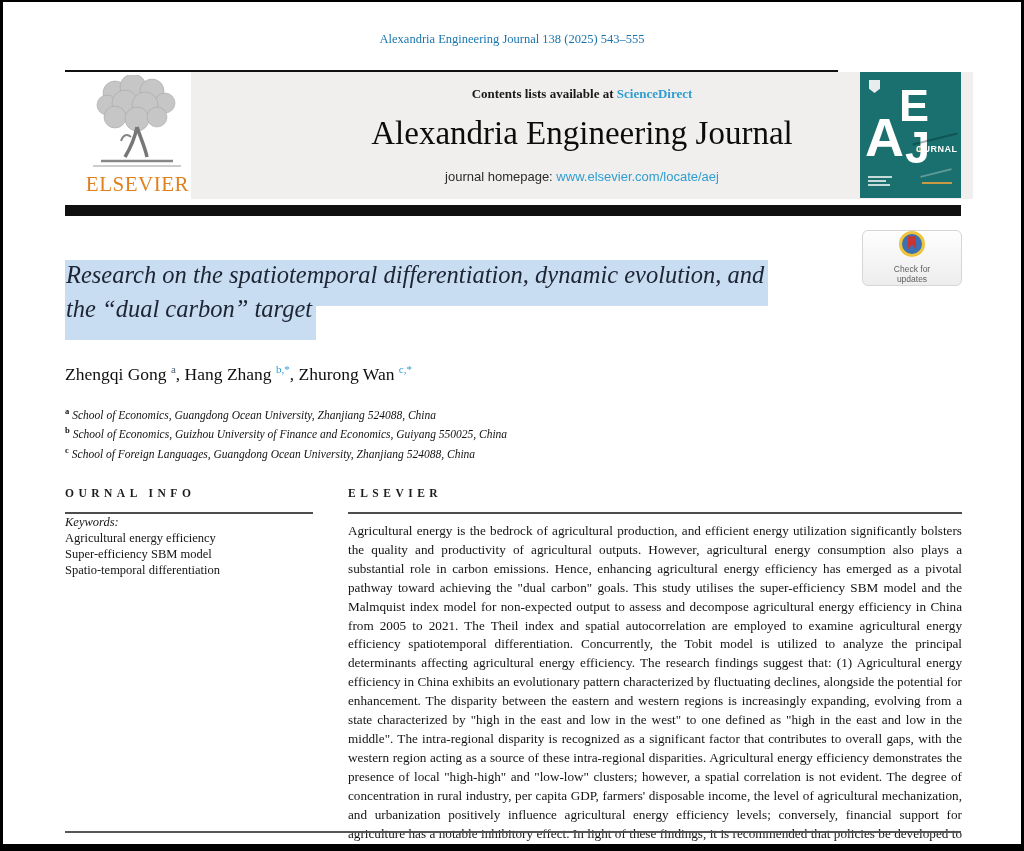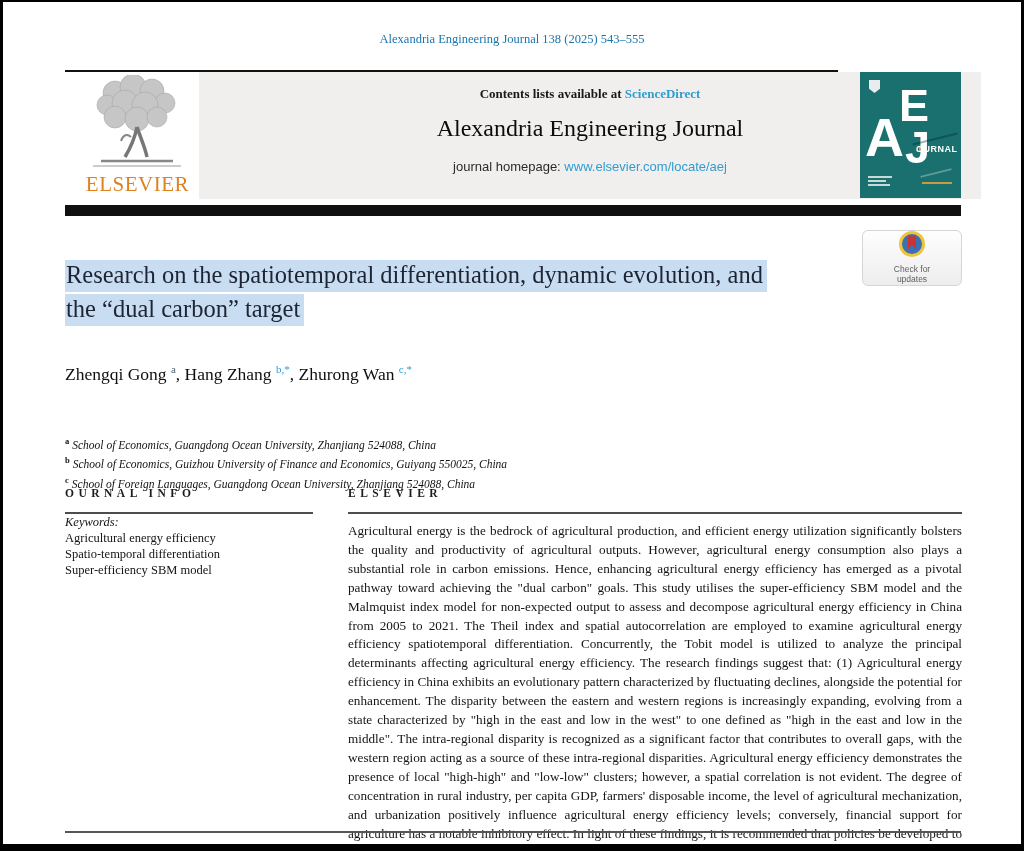--- a/index.html
+++ b/index.html
@@ -11,24 +11,24 @@
   }
   .abs{position:absolute;}
 
   
   .citation{top:30px;left:0;right:0;text-align:center;font-size:12.5px;color:#1a75ad;}
 
   
   .header-topline{top:68px;left:62px;width:773px;height:2px;background:#111;}
   .logo-block{top:73px;left:62px;width:124px;height:122px;text-align:right;}
   .elsevier-word{margin-top:1px;font-size:21px;color:#e0811f;letter-spacing:.5px;line-height:1;}
-  .gray-band{top:70px;left:196px;width:782px;height:127px;background:#f0efee;text-align:center;}
+  .gray-band{top:70px;left:188px;width:782px;height:127px;background:#f0efee;text-align:center;}
   .contents-line{margin-top:14px;font-size:13px;font-weight:bold;color:#191919;}
   .link-blue{color:#2f9dd0;text-decoration:none;}
-  .journal-name{margin-top:13px;font-size:24px;color:#0c0c0c;}
+  .journal-name{margin-top:13px;font-size:33px;color:#0c0c0c;}
   .homepage-line{margin-top:17px;font-family:"Liberation Sans",sans-serif;font-size:13px;color:#2b2b2b;}
 
   
   .cover{top:70px;left:857px;width:101px;height:126px;background:#19706e;overflow:hidden;}
   .cover span{font-family:"Liberation Sans",sans-serif;font-weight:bold;color:#fff;position:absolute;line-height:1;}
   .cv-a{left:5px;top:38px;font-size:54px;}
   .cv-e{left:39px;top:11px;font-size:45px;}
   .cv-j{left:45px;top:53px;font-size:45px;}
   .cv-word{left:56px;top:73px;font-size:9px;letter-spacing:.5px;}
   .cv-word .first{color:#e8a13c;}
@@ -49,26 +49,26 @@
     background:linear-gradient(#fefefe,#ededed);display:flex;flex-direction:column;align-items:center;
     justify-content:center;gap:8px;cursor:pointer;}
   .cfu-circle{width:20px;height:20px;border-radius:50%;background:#3c70b0;border:3px solid #eec33e;position:relative;}
   .cfu-bookmark{position:absolute;left:6px;top:2px;width:8px;height:13px;background:#c93434;
     clip-path:polygon(0 0,100% 0,100% 100%,50% 65%,0 100%);}
   .cfu-text{font-family:"Liberation Sans",sans-serif;font-size:8.5px;line-height:1.15;color:#5f5f5f;text-align:center;}
 
   
   .title-block{top:256px;left:62px;width:815px;}
   .title-line{font-size:24.5px;line-height:33.5px;color:#1d2433;white-space:nowrap;}
-  .hl{background:#c8dcf2;padding:1px 4px 4px 1px;}
+  .hl{background:#c8dcf2;padding:1px 4px 18px 1px;font-style:italic;}
   .authors-line{top:361px;left:62px;font-size:17.5px;color:#101010;}
   .authors-line sup{font-size:11px;}
   .sup-blue{color:#2f9dd0;}
   .sup-dark{color:#50616f;}
-  .affiliations{top:402px;left:62px;font-size:11.5px;font-style:italic;line-height:15.5px;color:#111;margin-top:30px;}
+  .affiliations{top:402px;left:62px;font-size:11.5px;font-style:italic;line-height:15.5px;color:#111;}
   .affil-row sup{font-style:normal;font-weight:bold;font-size:8.5px;margin-right:3px;}
 
   
   .left-col{top:485px;left:62px;width:248px;}
   .right-col{top:485px;left:345px;width:614px;}
   .col-heading{font-size:11.5px;font-weight:bold;letter-spacing:4.5px;color:#1c1c1c;}
   .col-rule{margin-top:13px;height:2px;background:#4d4d4d;}
   .keywords{font-size:12.5px;line-height:16px;color:#141414;}
   .kw-label{font-style:italic;}
   .abstract-text{margin-top:8px;font-size:13.2px;line-height:18.9px;text-align:justify;color:#141414;}
@@ -155,22 +155,22 @@
     <div class="affil-row"><sup>c</sup><span>School of Foreign Languages, Guangdong Ocean University, Zhanjiang 524088, China</span></div>
   </div>
 
 <div class="abs left-col">
   <div class="col-heading">OURNAL INFO</div>
   <div class="col-rule"></div>
   <div class="keywords">
     <div class="kw-label">Keywords:</div>
     <div>
         <div class="kw-row">Agricultural energy efficiency</div>
+        <div class="kw-row">Super-efficiency SBM model</div>
         <div class="kw-row">Spatio-temporal differentiation</div>
-        <div class="kw-row">Super-efficiency SBM model</div>
       </div>
   </div>
 </div>
 
 <div class="abs right-col">
   <div class="col-heading">ELSEVIER</div>
   <div class="col-rule"></div>
   <div class="abstract-text">Agricultural energy is the bedrock of agricultural production, and efficient energy utilization significantly bolsters the quality and productivity of agricultural outputs. However, agricultural energy consumption also plays a substantial role in carbon emissions. Hence, enhancing agricultural energy efficiency has emerged as a pivotal pathway toward achieving the "dual carbon" goals. This study utilises the super-efficiency SBM model and the Malmquist index model for non-expected output to assess and decompose agricultural energy efficiency in China from 2005 to 2021. The Theil index and spatial autocorrelation are employed to examine agricultural energy efficiency spatiotemporal differentiation. Concurrently, the Tobit model is utilized to analyze the principal determinants affecting agricultural energy efficiency. The research findings suggest that: (1) Agricultural energy efficiency in China exhibits an evolutionary pattern characterized by fluctuating declines, alongside the potential for enhancement. The disparity between the eastern and western regions is increasingly expanding, evolving from a state characterized by "high in the east and low in the west" to one defined as "high in the east and low in the middle". The intra-regional disparity is recognized as a significant factor that contributes to overall gaps, with the western region acting as a source of these intra-regional disparities. Agricultural energy efficiency demonstrates the presence of local "high-high" and "low-low" clusters; however, a spatial correlation is not evident. The degree of concentration in rural industry, per capita GDP, farmers' disposable income, the level of agricultural mechanization, and urbanization positively influence agricultural energy efficiency levels; conversely, financial support for agriculture has a notable inhibitory effect. In light of these findings, it is recommended that policies be developed to modify energy frameworks, improve technological competencies, increase agglomeration in the agricultural sector, and adopt regionalisation approaches.</div>
 </div>
 

